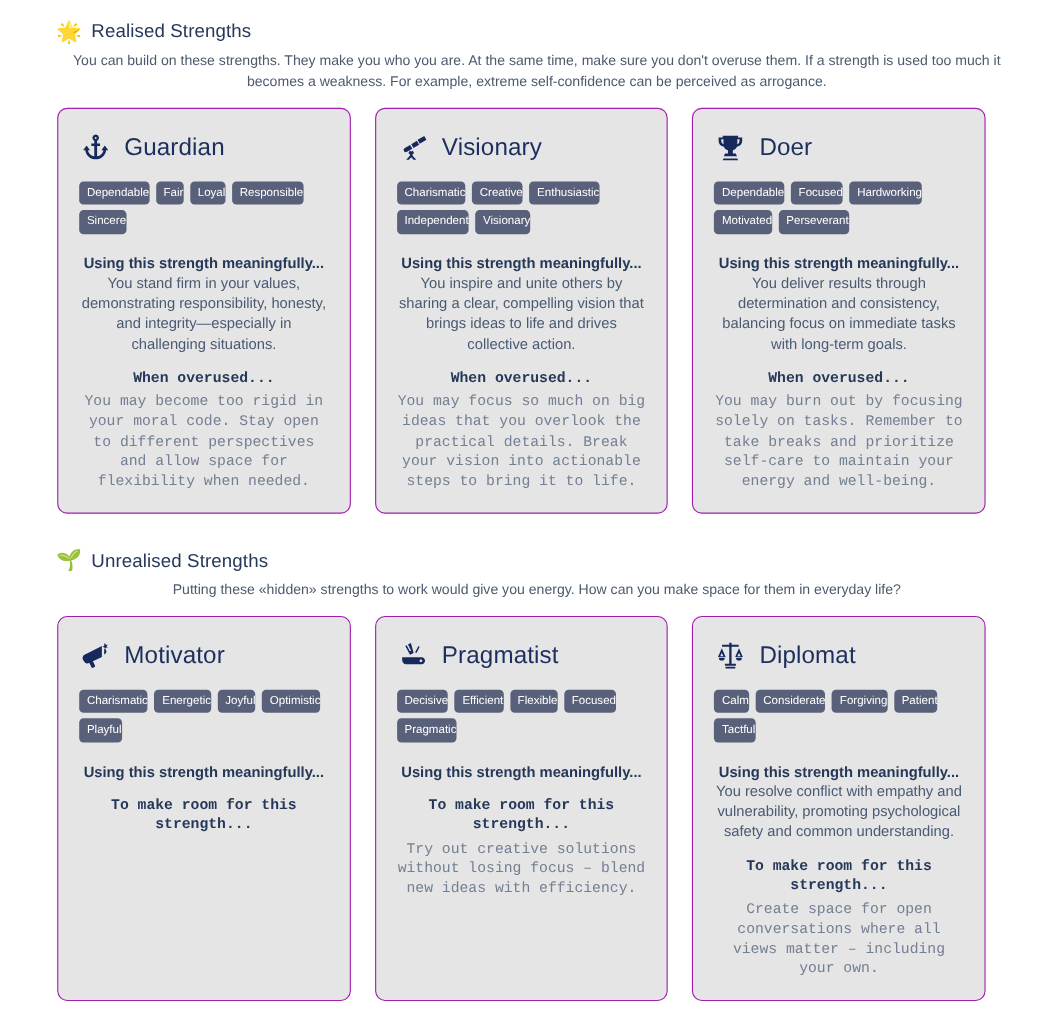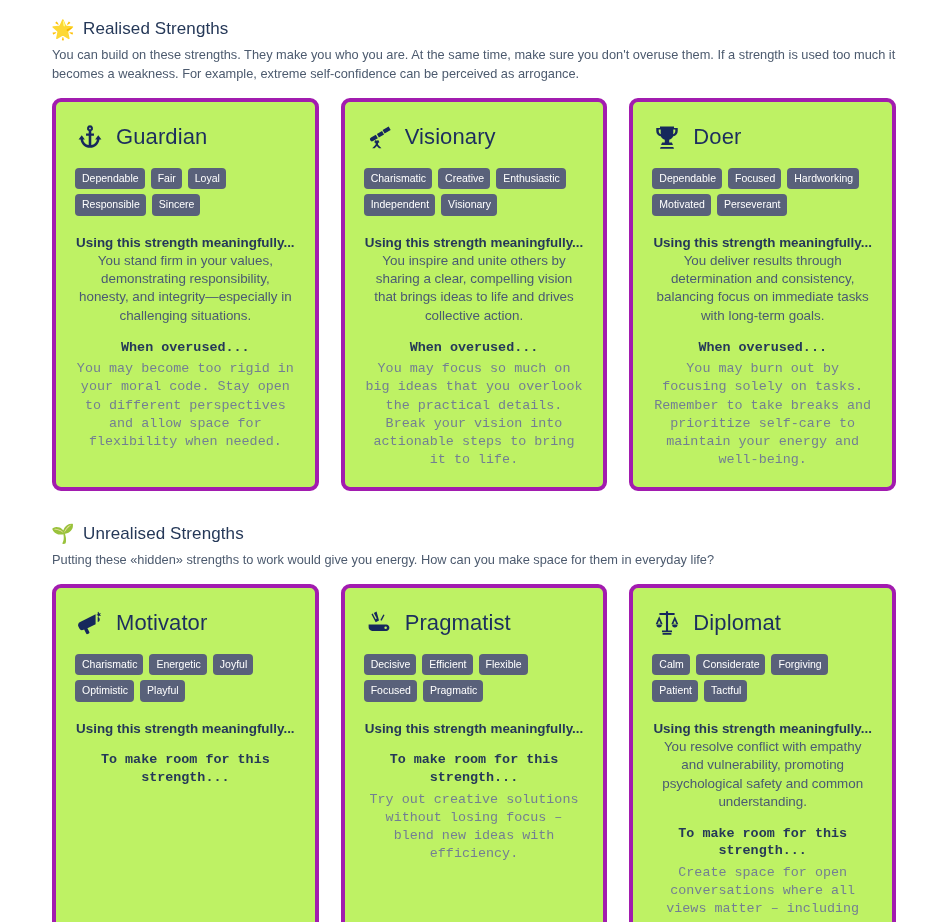--- a/index.html
+++ b/index.html
@@ -42,33 +42,34 @@
     color: #253858;
     letter-spacing: 0.1px;
     line-height: 1.15;
   }
   .section-desc {
     font-size: 12.8px;
     line-height: 1.47;
     color: #4c5a6e;
     margin: 0 0 14px 28px;
     max-width: 880px;
+    text-align: center;
   }
 
   
   .card-row {
     display: flex;
     gap: 22px;
     padding: 0 28px;
     align-items: stretch;
   }
   .card {
     flex: 1 1 0;
-    background: #bef264;
-    border: 4px solid #a21caf;
+    background: #e5e5e5;
+    border: 1px solid #a21caf;
     border-radius: 9px;
     padding: 20px 19px 18px 19px;
     min-width: 0;
   }
 
   .card-head {
     display: flex;
     align-items: center;
     gap: 11px;
     margin-bottom: 16px;
@@ -96,21 +97,21 @@
     display: flex;
     flex-wrap: wrap;
     gap: 5px 6px;
     margin-bottom: 18px;
   }
   .tag {
     background: #59617a;
     color: #ffffff;
     font-size: 10.5px;
     line-height: 1;
-    padding: 5px 6px 6px 7px;
+    padding: 5px 0 6px 7px;
     border-radius: 4px;
     white-space: nowrap;
     font-weight: 400;
   }
 
   
   .block { margin-bottom: 14px; text-align: center; }
   .block:last-child { margin-bottom: 0; font-family: Liberation Mono, monospace; }
   .block-label {
     font-size: 13.4px;

